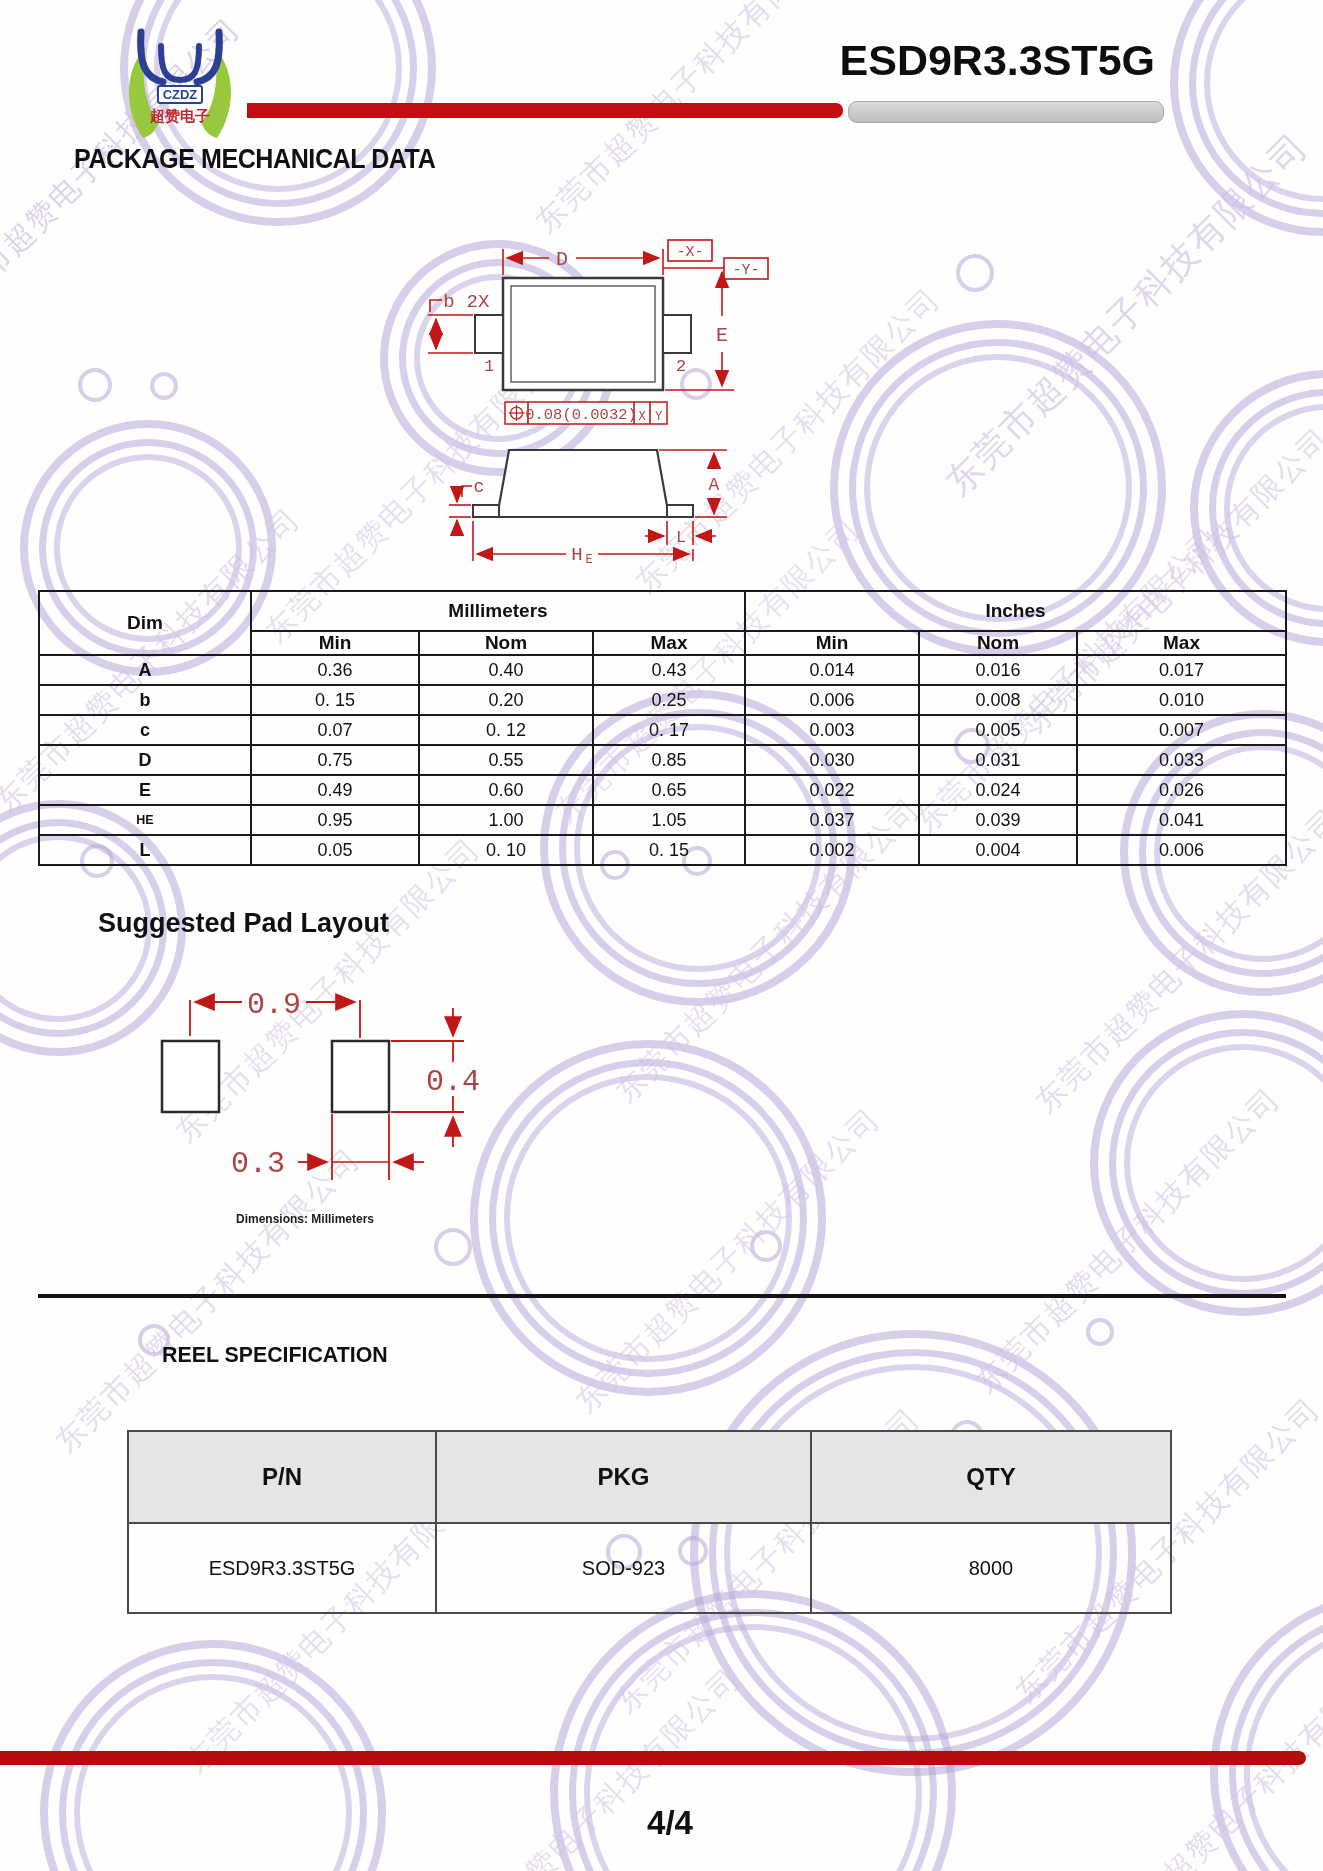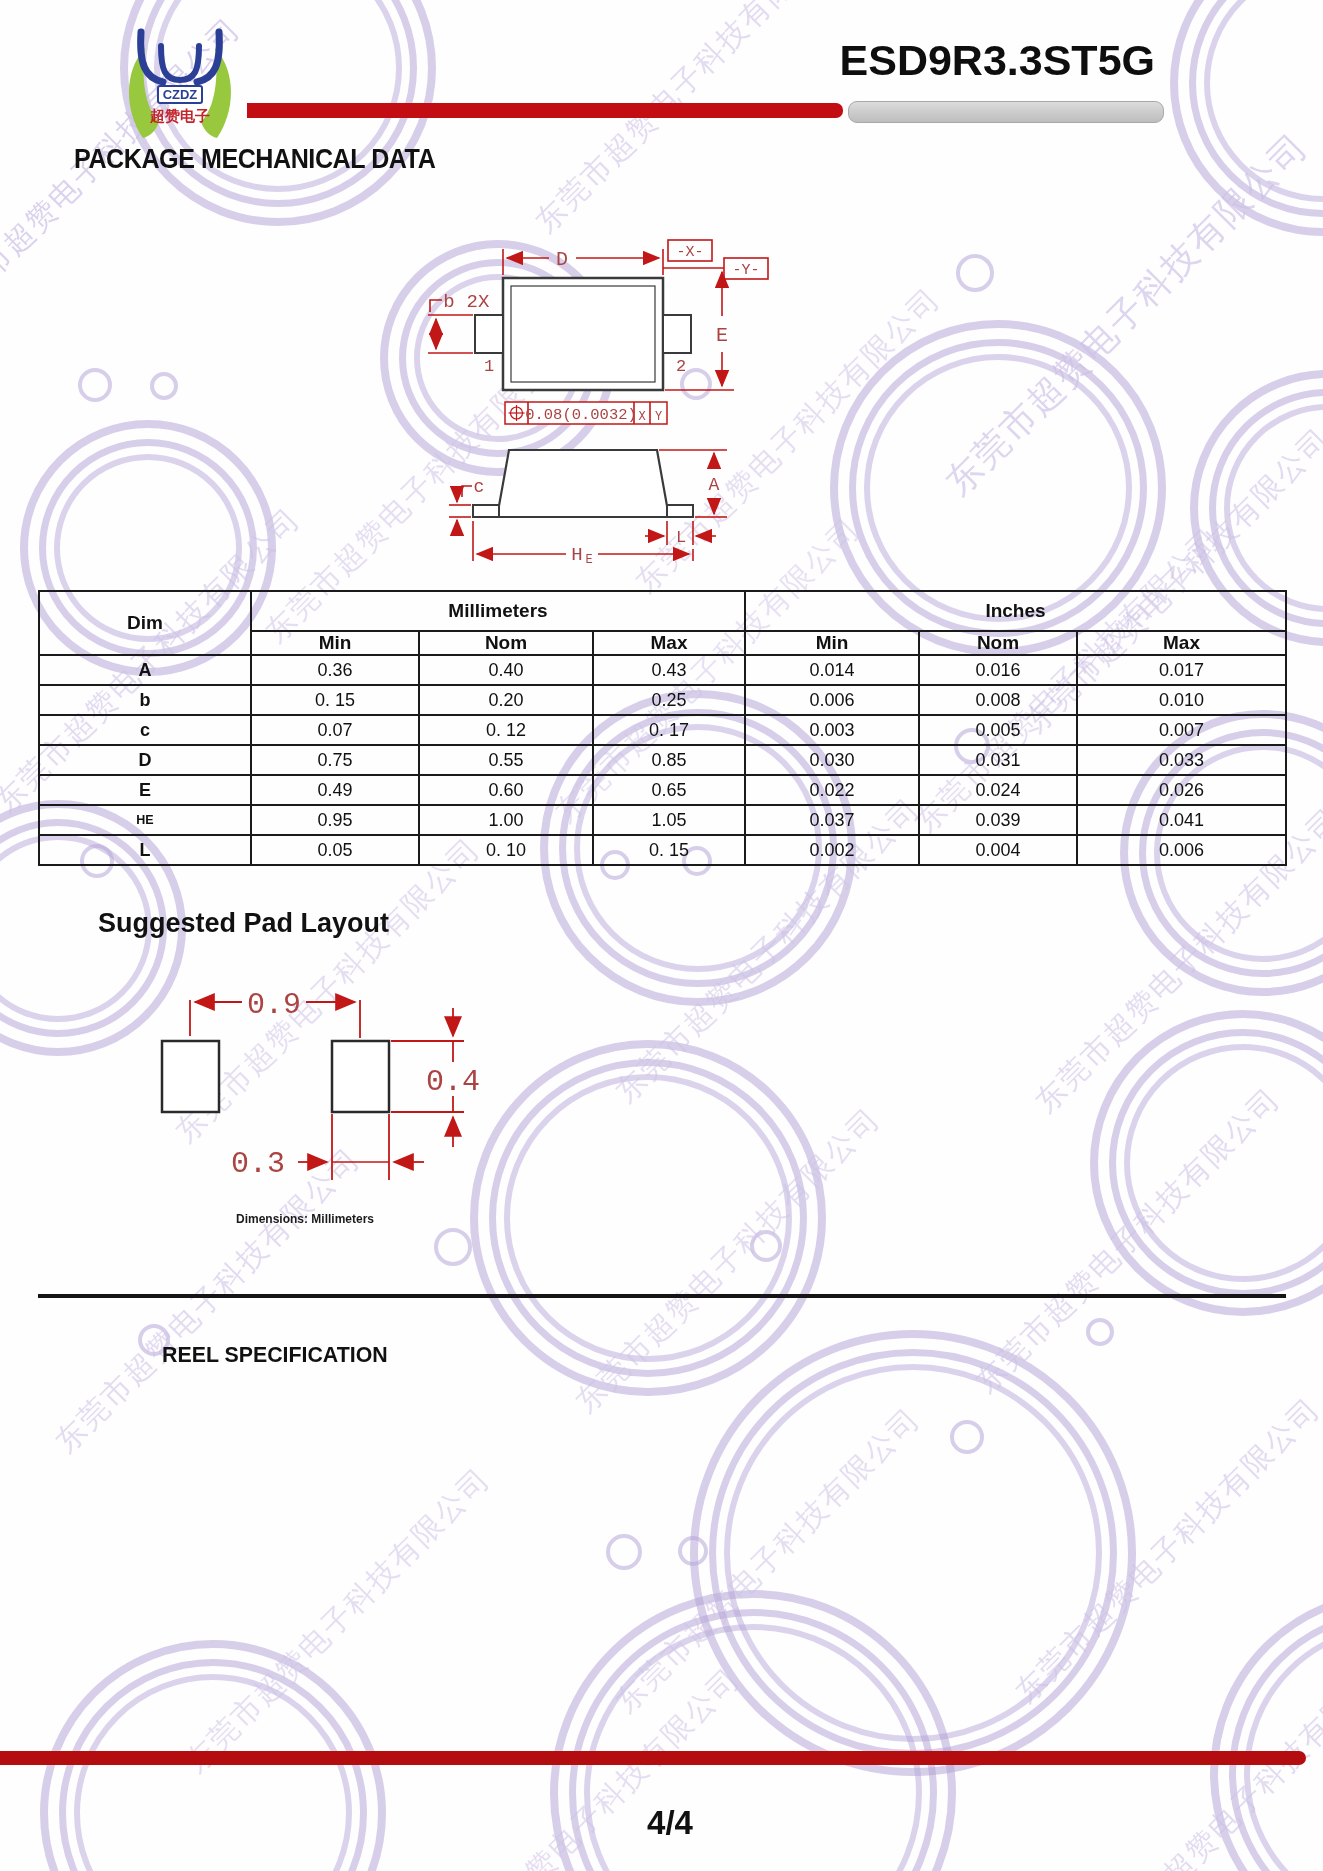--- a/index.html
+++ b/index.html
@@ -348,17 +348,38 @@
     <text class="cad" x="274" y="1013" text-anchor="middle" font-size="30">0.9</text>
     <text class="cad" x="453" y="1090" text-anchor="middle" font-size="30">0.4</text>
     <text class="cad" x="258" y="1172" text-anchor="middle" font-size="30">0.3</text>
   </svg>
 
   <div class="pad-note">Dimensions: Millimeters</div>
 
   <div class="sep"></div>
   <div class="h-reel">REEL SPECIFICATION</div>
 
+  <table class="reeltbl">
+    <colgroup>
+        <col style="width:308px">
+        <col style="width:375px">
+        <col style="width:360px">
+      </colgroup>
+    <thead>
+      <tr>
+        <th>P/N</th>
+        <th>PKG</th>
+        <th>QTY</th>
+      </tr>
+    </thead>
+    <tbody>
+      <tr>
+        <td>ESD9R3.3ST5G</td>
+        <td>SOD-923</td>
+        <td>8000</td>
+      </tr>
+    </tbody>
+  </table>
 
   <div class="bar-red-bot"></div>
   <div class="pageno">4/4</div>
 
 </div>
 
 </body></html>

